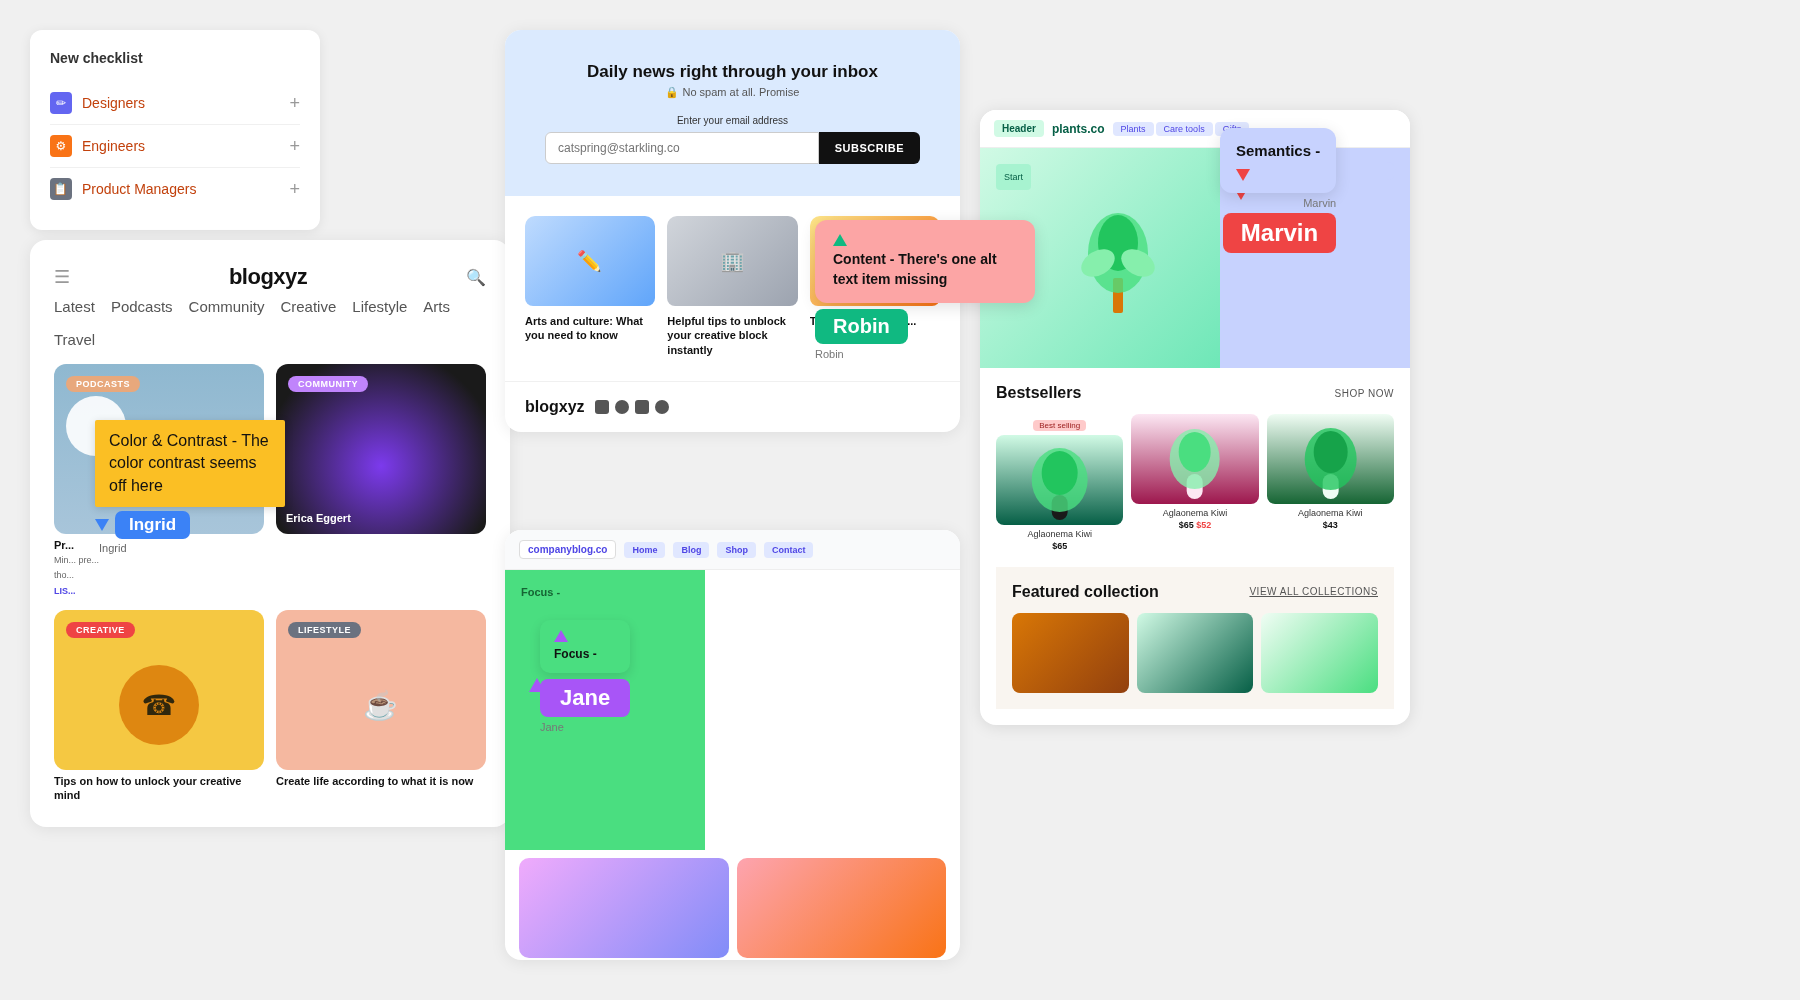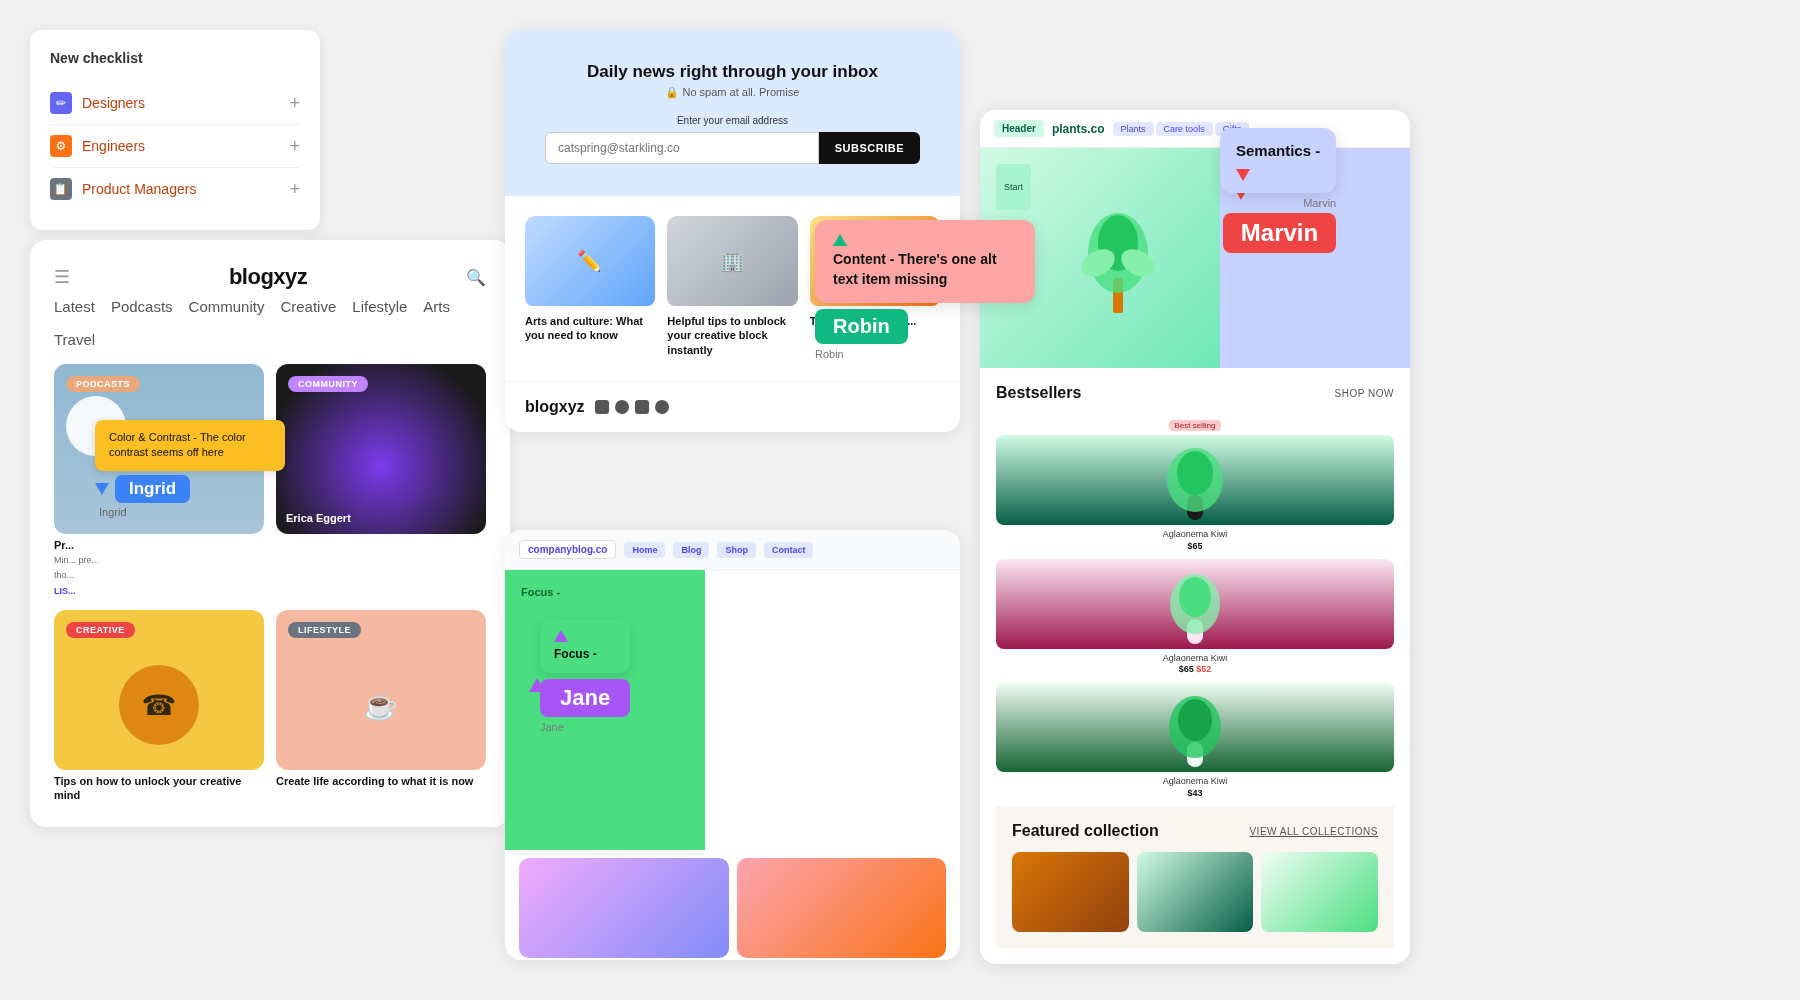--- a/index.html
+++ b/index.html
@@ -422,23 +422,23 @@
       color: #111;
     }
     .shop-now-link {
       font-size: 10px;
       color: #555;
       text-decoration: none;
       letter-spacing: 0.5px;
     }
     .plants-grid {
       display: grid;
-      grid-template-columns: repeat(1, 1fr);
+      grid-template-columns: repeat(3, 1fr);
       gap: 8px;
-      margin-bottom: 8px;
+      margin-bottom: 16px;
     }
     .plant-item {
       text-align: center;
     }
     .plant-img {
       border-radius: 8px;
       height: 90px;
       width: 100%;
       margin-bottom: 4px;
       overflow: hidden;
@@ -601,21 +601,21 @@
       </div>
       <div class="blog-card-text">
         <h4 style="font-size:11px; margin-top:4px;">Create life according to what it is now</h4>
       </div>
     </div>
   </div>
 
 </div>
 
 <div style="position:absolute; top:420px; left:95px; z-index:30;">
-  <div style="background:#fbbf24; border-radius:8px; padding:10px 14px; max-width:190px; font-size:11px; color:#111; font-weight:500; line-height:1.4; box-shadow: 0 2px 8px rgba(0,0,0,0.15);">
+  <div style="background:#fbbf24; border-radius:2px; padding:10px 14px; max-width:190px; font-size:16px; color:#111; font-weight:500; line-height:1.4; box-shadow: 0 2px 8px rgba(0,0,0,0.15);">
     <span>Color &amp; Contrast - The color contrast seems off here</span>
   </div>
   <div style="display:flex; align-items:center; margin-top:4px;">
     <div style="width:0;height:0;border-left:7px solid transparent;border-right:7px solid transparent;border-top:12px solid #3b82f6;"></div>
     <div style="background:#3b82f6;color:white;padding:4px 14px;border-radius:7px;font-size:17px;font-weight:800;margin-left:6px;">Ingrid</div>
   </div>
   <div style="font-size:11px;color:#666;margin-top:3px;margin-left:4px;">Ingrid</div>
 </div>
 
 <div class="newsletter-panel">
@@ -717,21 +717,21 @@
     <span class="plants-logo">plants.co</span>
     <div style="display:flex; gap:2px;">
       <span style="font-size:9px; background:#e0e7ff; color:#4f46e5; padding:2px 8px; border-radius:4px;">Plants</span>
       <span style="font-size:9px; background:#e0e7ff; color:#4f46e5; padding:2px 8px; border-radius:4px;">Care tools</span>
       <span style="font-size:9px; background:#e0e7ff; color:#4f46e5; padding:2px 8px; border-radius:4px;">Gifts</span>
     </div>
   </div>
 
   <div class="plants-hero">
     <div class="plants-hero-left">
-      <div style="font-size:9px; color:#065f46; background:#a7f3d0; padding:18px 8px; border-radius:4px; margin-bottom:6px; align-self:flex-start;">Start</div>
+      <div style="font-size:9px; color:#065f46; background:#a7f3d0; padding:8px 8px; border-radius:4px; margin-bottom:6px; align-self:flex-start;">Start</div>
 
       <div style="display:flex; justify-content:center; align-items:center; width:100%; height:100%;">
         <svg width="80" height="120" viewBox="0 0 80 120">
           <rect x="35" y="80" width="10" height="35" fill="#d97706" rx="2"></rect>
           <ellipse cx="40" cy="55" rx="30" ry="40" fill="#4ade80" opacity="0.8"></ellipse>
           <ellipse cx="40" cy="45" rx="20" ry="28" fill="#22c55e"></ellipse>
           <ellipse cx="20" cy="65" rx="18" ry="12" fill="#86efac" transform="rotate(-30 20 65)"></ellipse>
           <ellipse cx="60" cy="65" rx="18" ry="12" fill="#86efac" transform="rotate(30 60 65)"></ellipse>
         </svg>
       </div>

